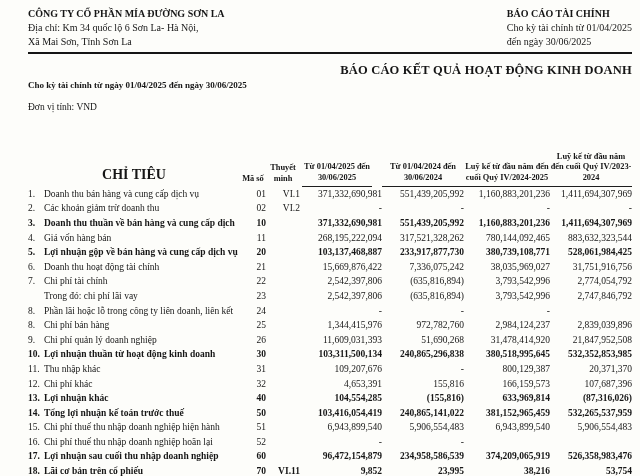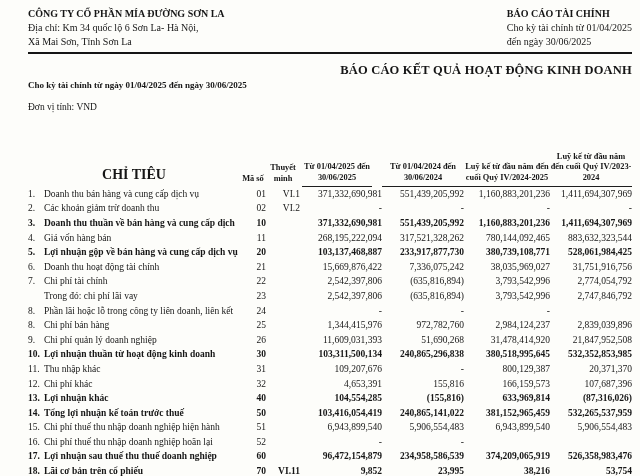--- a/index.html
+++ b/index.html
@@ -274,21 +274,21 @@
           <td class="c-label">Chi phí thuế thu nhập doanh nghiệp hoãn lại</td>
           <td class="c-ma">52</td>
           <td class="c-tm"></td>
           <td class="c-v">-</td>
           <td class="c-v">-</td>
           <td class="c-v"></td>
           <td class="c-v"></td>
         </tr>
         <tr class="b">
           <td class="c-num">17.</td>
-          <td class="c-label">Lợi nhuận sau thuế thu thuế doanh nghiệp</td>
+          <td class="c-label">Lợi nhuận sau cuối thu nhập doanh nghiệp</td>
           <td class="c-ma">60</td>
           <td class="c-tm"></td>
           <td class="c-v">96,472,154,879</td>
           <td class="c-v">234,958,586,539</td>
           <td class="c-v">374,209,065,919</td>
           <td class="c-v">526,358,983,476</td>
         </tr>
         <tr class="b">
           <td class="c-num">18.</td>
           <td class="c-label">Lãi cơ bản trên cổ phiếu</td>

